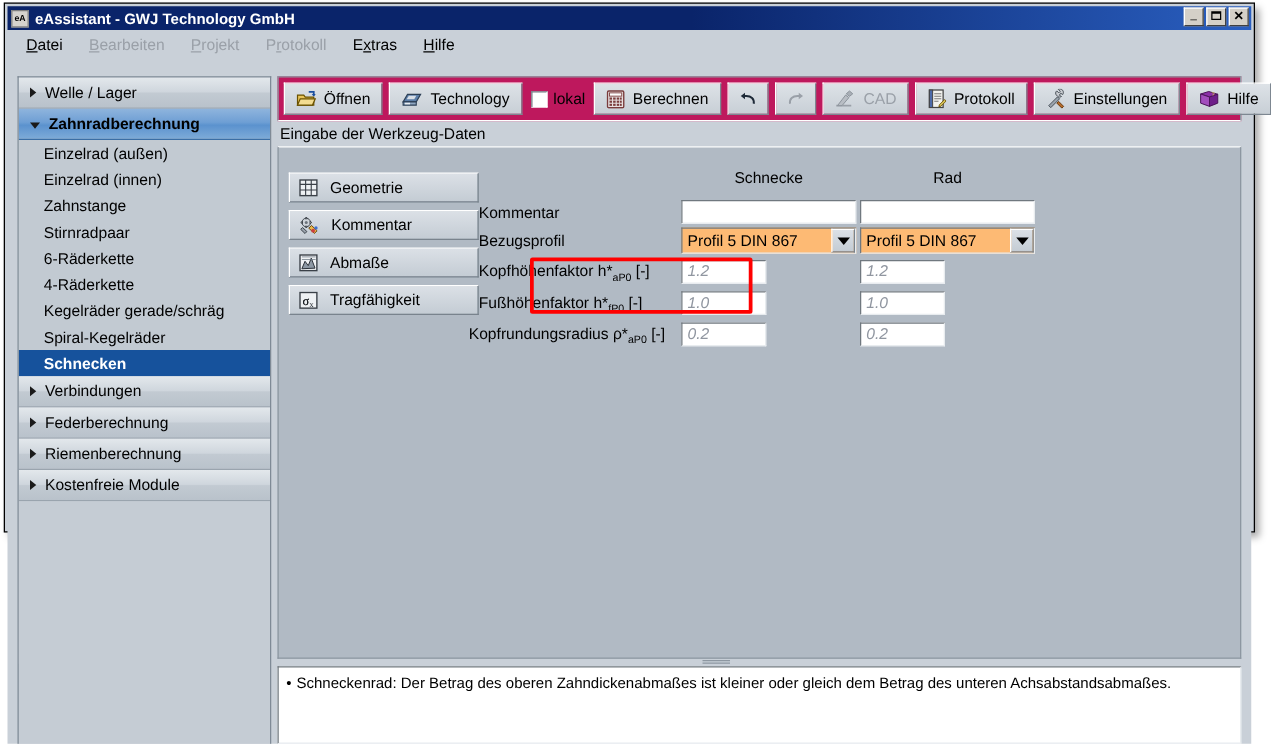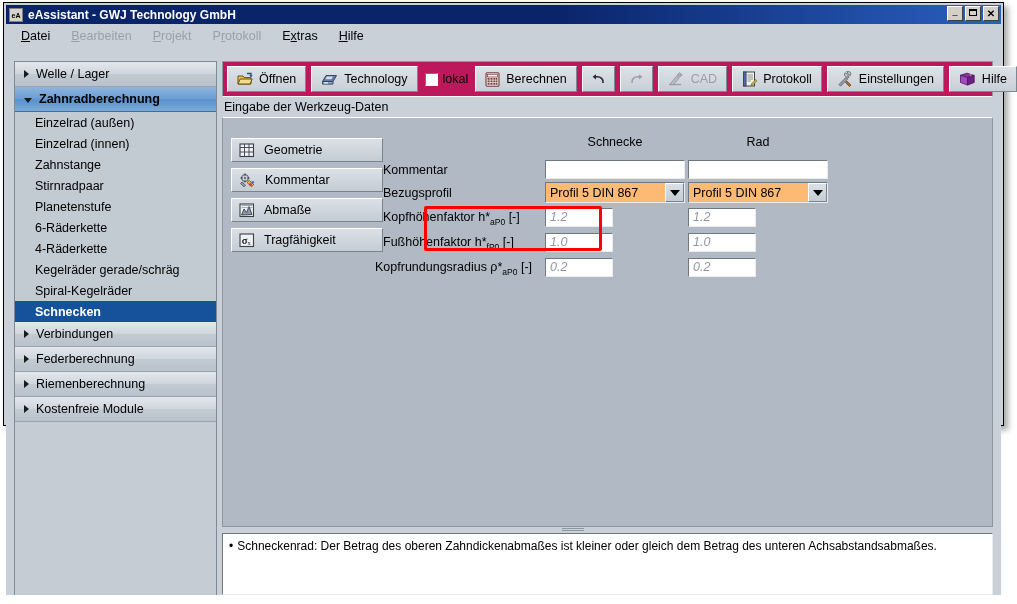--- a/index.html
+++ b/index.html
@@ -349,23 +349,20 @@
             <span>Einzelrad (außen)</span>
           </div>
         <div class="nav-child">
             <span>Einzelrad (innen)</span>
           </div>
         <div class="nav-child">
             <span>Zahnstange</span>
           </div>
         <div class="nav-child">
             <span>Stirnradpaar</span>
-          </div>
-        <div class="nav-child">
-            <span>Planetenstufe</span>
           </div>
         <div class="nav-child">
             <span>6-Räderkette</span>
           </div>
         <div class="nav-child">
             <span>4-Räderkette</span>
           </div>
         <div class="nav-child">
             <span>Kegelräder gerade/schräg</span>
           </div>

